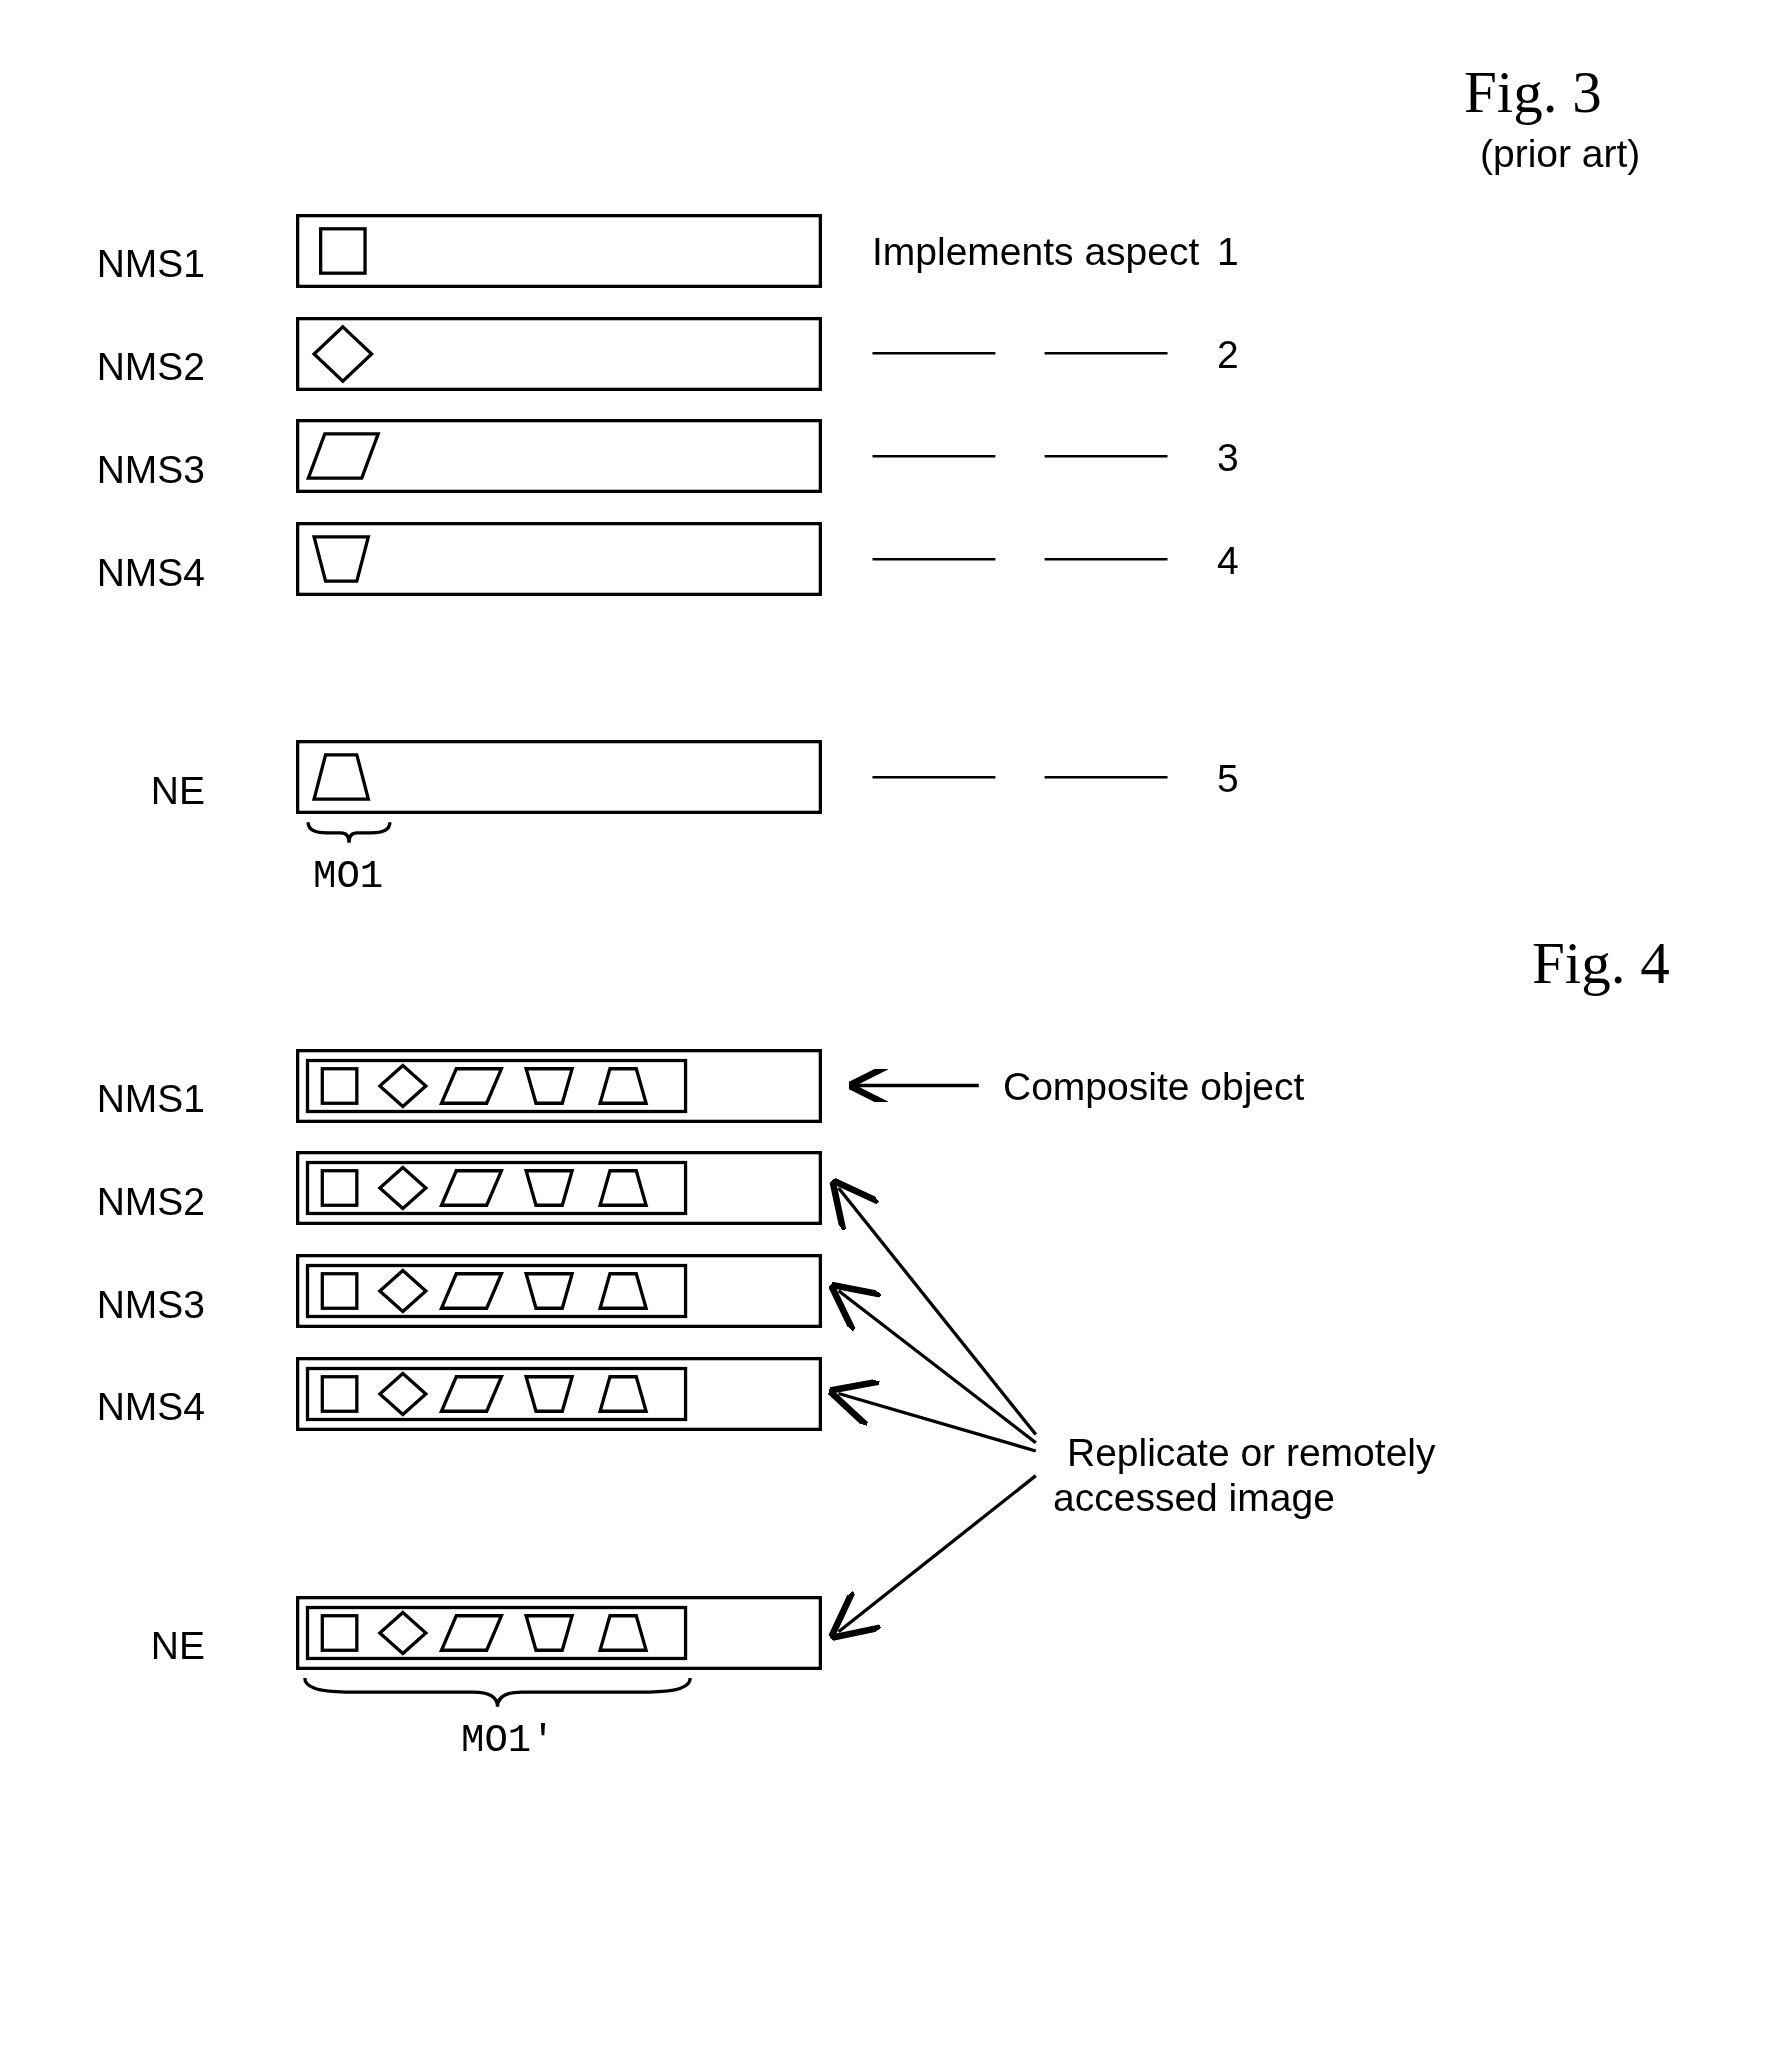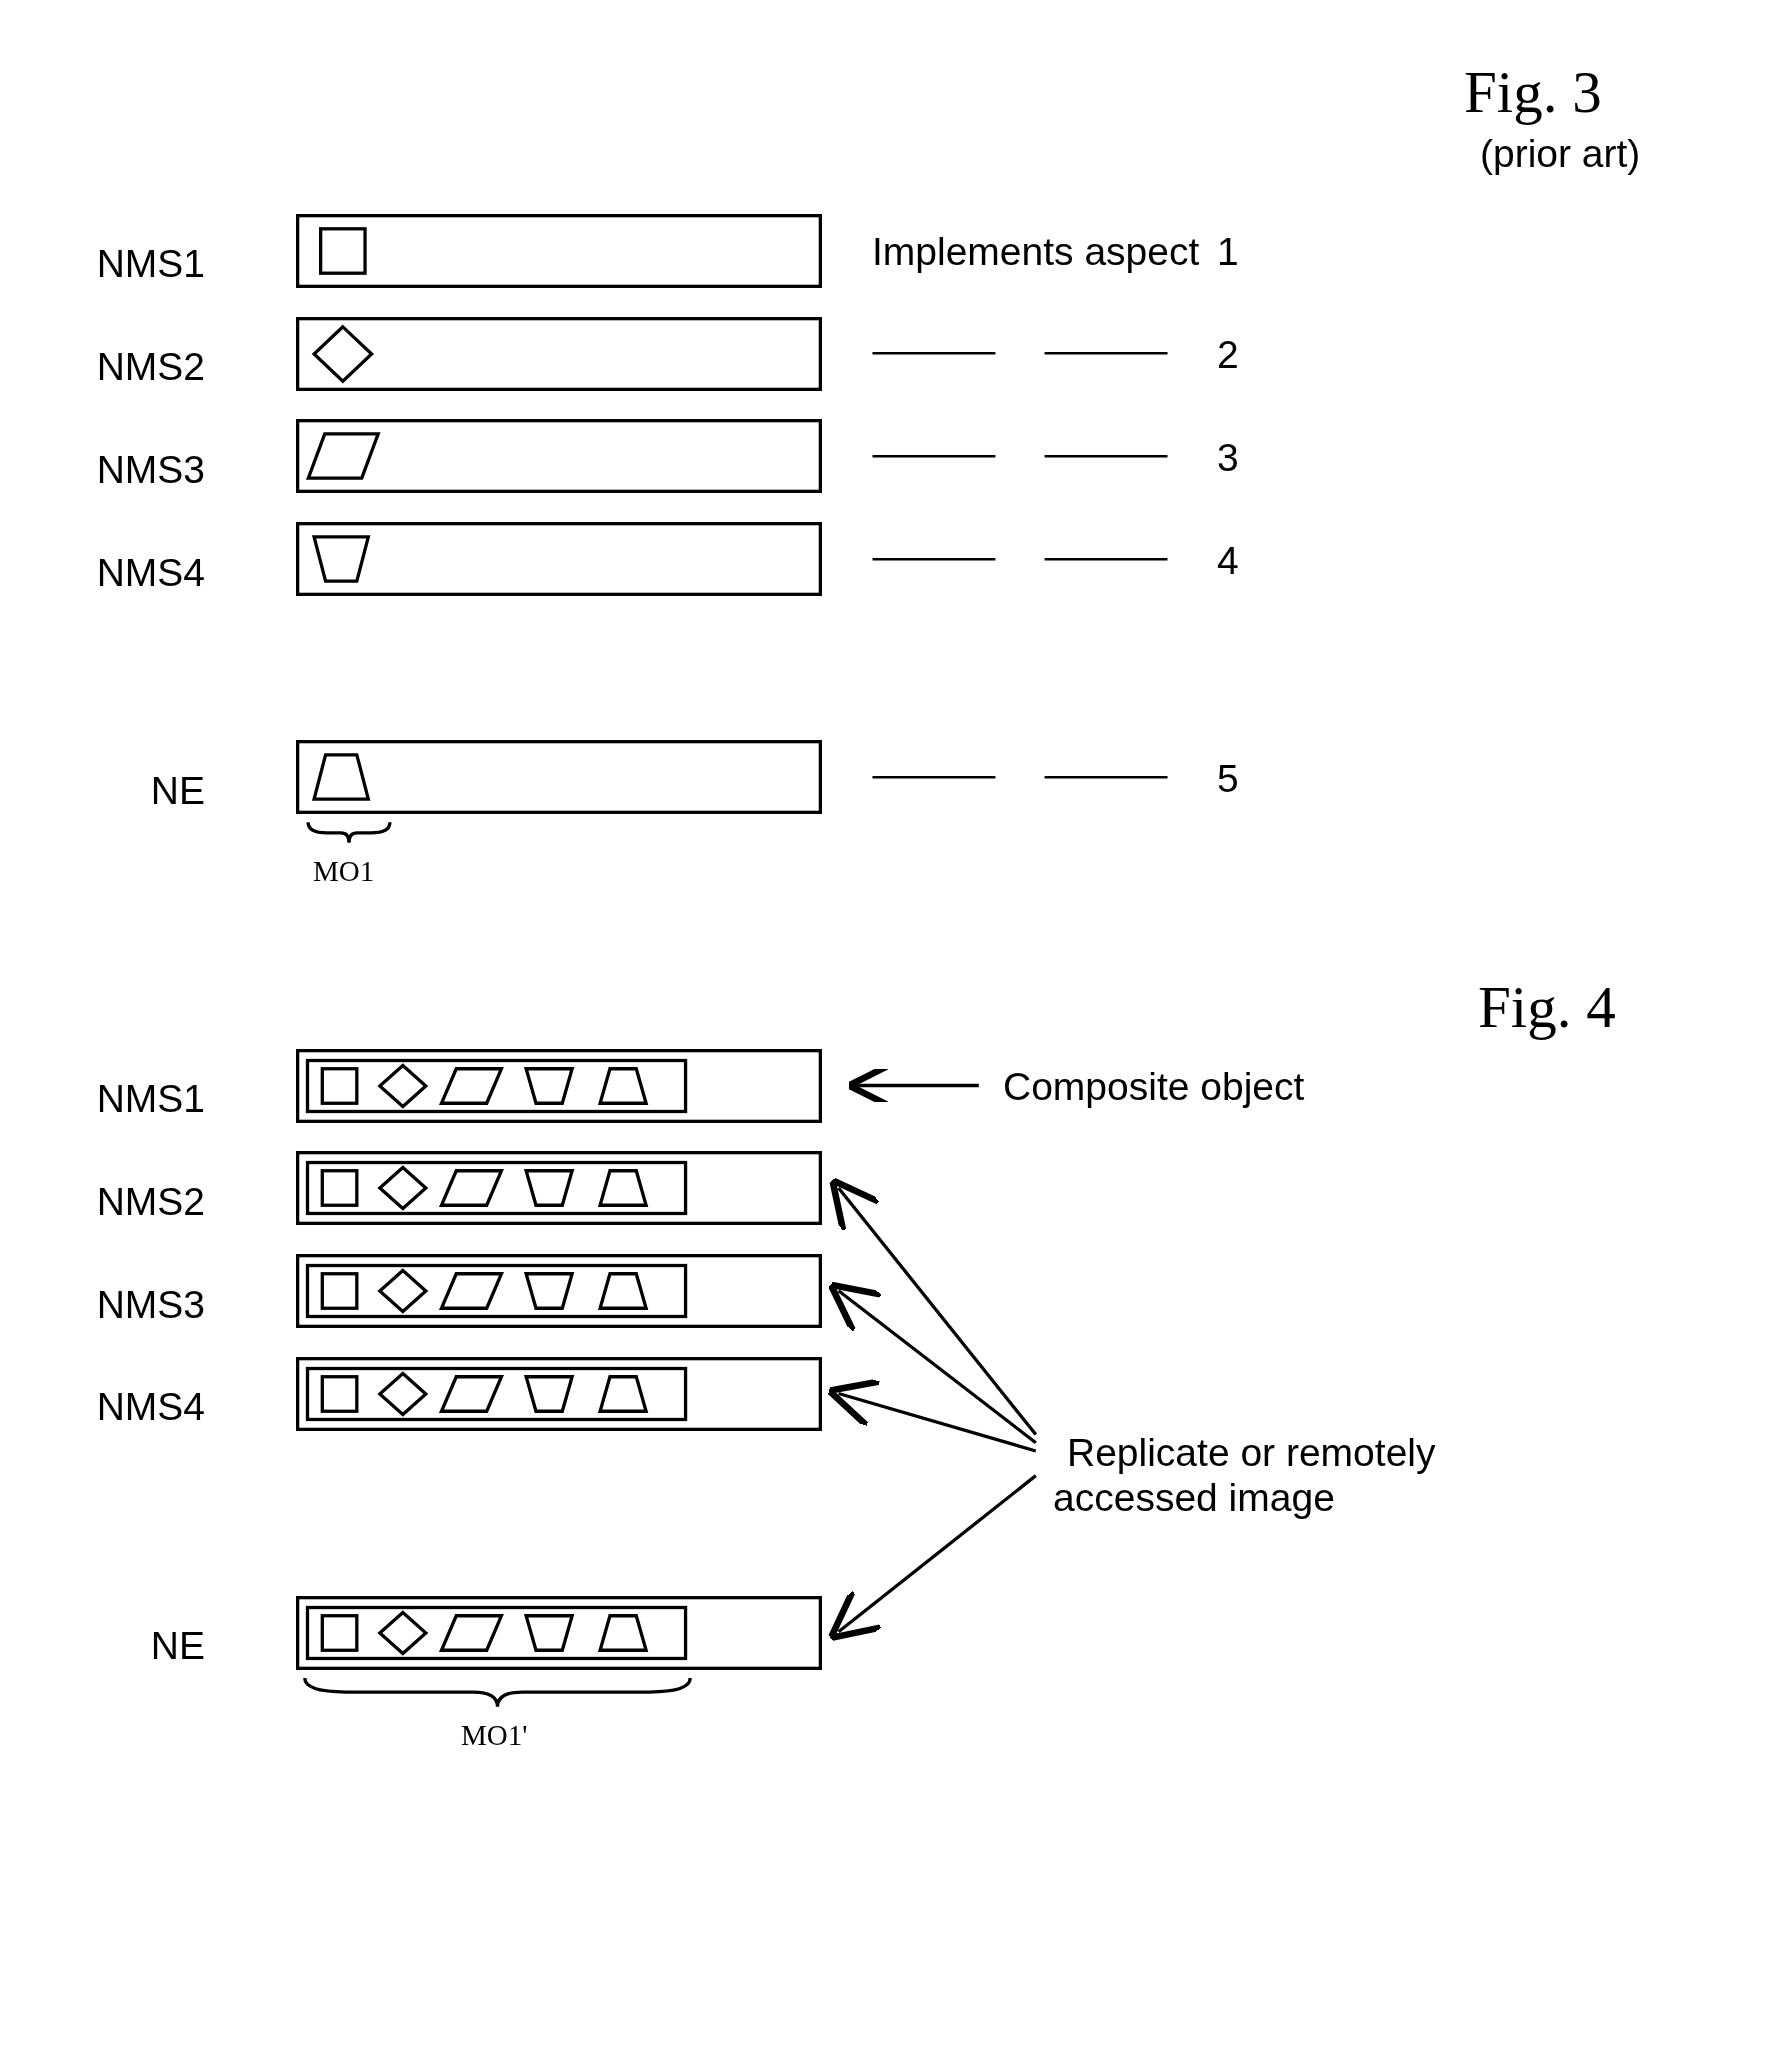--- a/index.html
+++ b/index.html
@@ -28,22 +28,22 @@
       font-family: Arial, sans-serif;
       font-size: 39px;
       text-align: right;
       margin-top: 12px;
     }
     .aspect-label {
       font-family: Arial, sans-serif;
       font-size: 39px;
     }
     .mo-label {
-      font-family: Liberation Serif, serif;
-      font-size: 29px;
+      font-family: Liberation Mono, monospace;
+      font-size: 39px;
     }
     svg { display: block; }
   </style>
 </head>
 <body>
 
 <div class="canvas">
 
   <div class="abs fig-title" style="left:1464px; top:58px;">Fig. 3</div>
   <div class="abs subtitle" style="left:1480px; top:132px;">(prior art)</div>
@@ -107,21 +107,21 @@
     <text x="180" y="16" font-size="36" font-family="Arial" text-anchor="middle">"</text>
     <line x1="210" y1="10" x2="360" y2="10" stroke="black" stroke-width="3"></line>
   </svg>
   <div class="abs aspect-label" style="left:1217px; top:757px;">5</div>
 
   <svg class="abs" style="left:304px; top:818px;" width="90" height="33" viewBox="0 0 110 40">
     <path d="M 5 5 Q 5 18 28 18 L 45 18 Q 55 18 55 30 Q 55 18 65 18 L 82 18 Q 105 18 105 5" fill="none" stroke="black" stroke-width="4"></path>
   </svg>
   <div class="abs mo-label" style="left:313px; top:855px;">MO1</div>
 
-  <div class="abs fig-title" style="left:1478px; top:929px;margin-top:44px;">Fig. 4</div>
+  <div class="abs fig-title" style="left:1532px; top:929px;">Fig. 4</div>
 
   <div class="abs row-label" style="left:82px; top:1065px; width:123px;">NMS1</div>
   <svg class="abs" style="left:296px; top:1049px;" width="526" height="74" viewBox="0 0 640 90">
     <rect x="2" y="2" width="636" height="86" fill="none" stroke="black" stroke-width="4"></rect>
     <rect x="14" y="14" width="460" height="62" fill="none" stroke="black" stroke-width="4"></rect>
     <rect x="32" y="24" width="42" height="42" fill="none" stroke="black" stroke-width="4"></rect>
     <polygon points="130,20 158,45 130,70 102,45" fill="none" stroke="black" stroke-width="4"></polygon>
     <polygon points="195,24 250,24 232,66 177,66" fill="none" stroke="black" stroke-width="4"></polygon>
     <polygon points="280,24 336,24 324,66 292,66" fill="none" stroke="black" stroke-width="4"></polygon>
     <polygon points="382,24 414,24 426,66 370,66" fill="none" stroke="black" stroke-width="4"></polygon>

